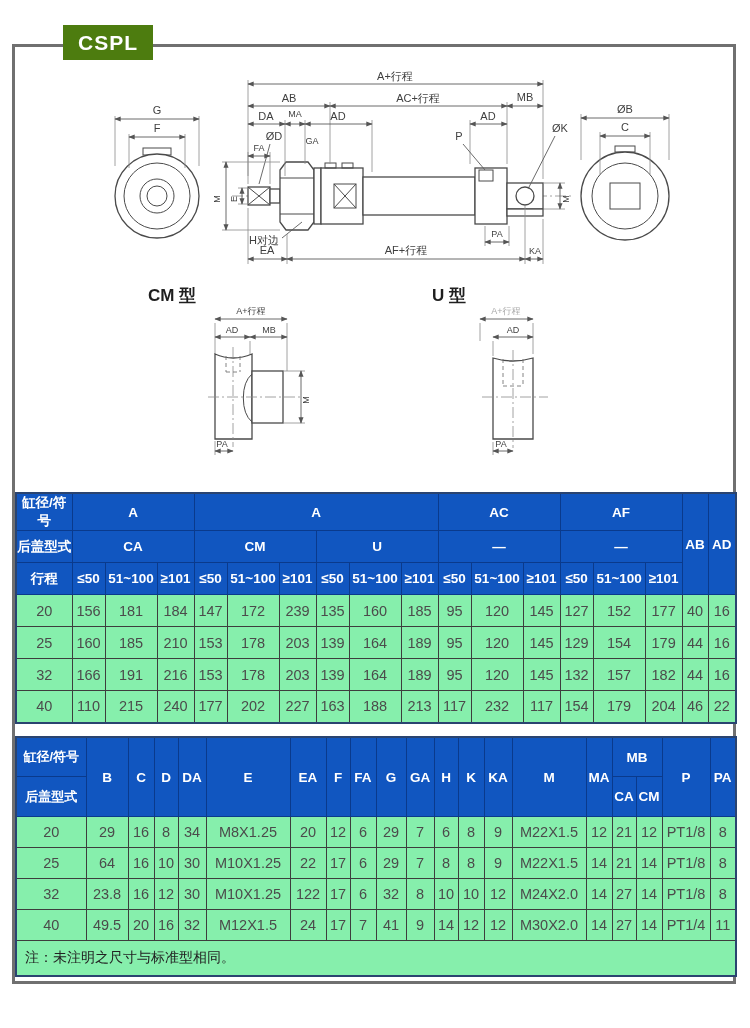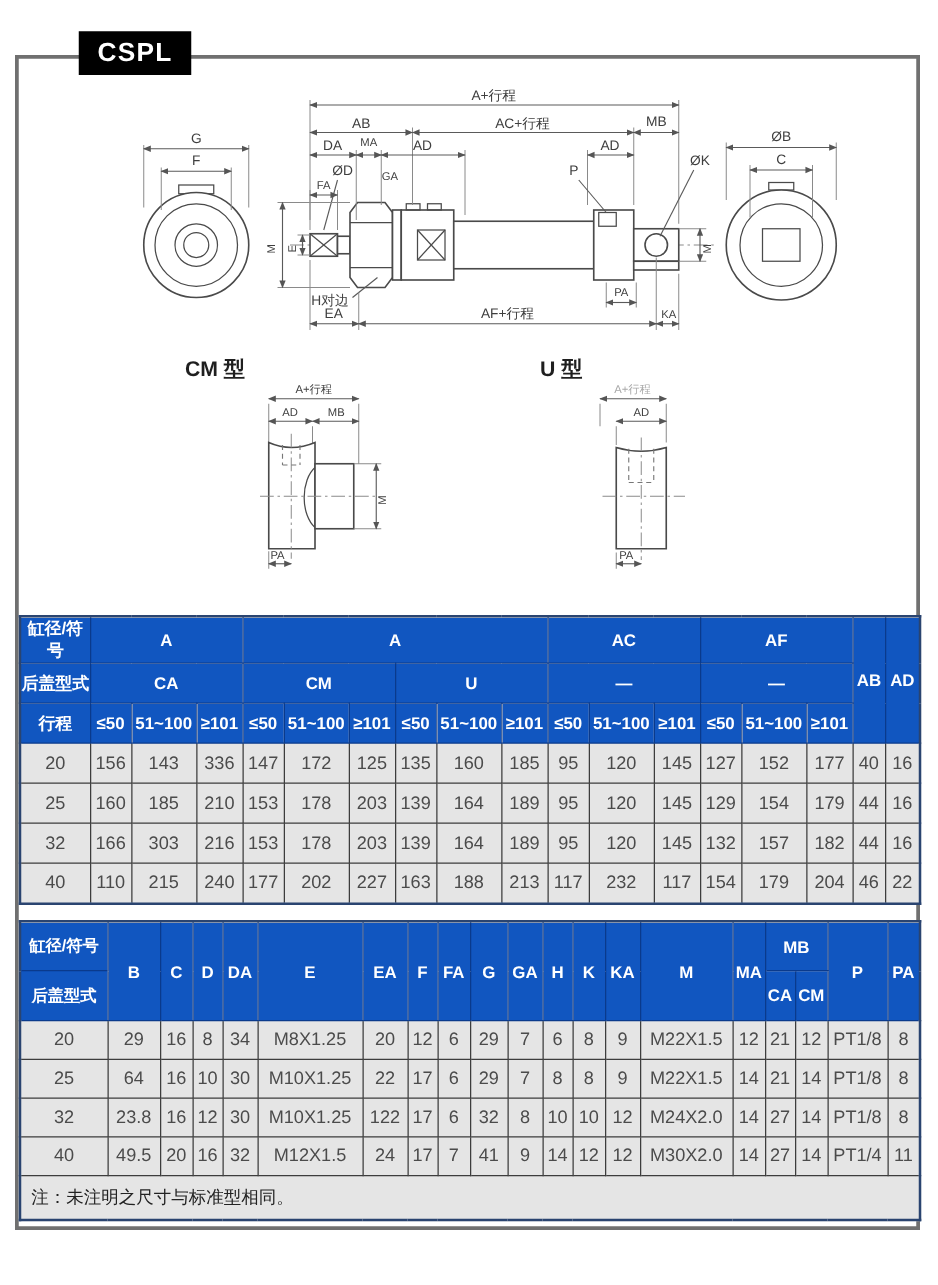--- a/index.html
+++ b/index.html
@@ -1,42 +1,42 @@
 <!DOCTYPE html>
 <html><head>
 <meta charset="utf-8">
 <style>
   html,body { margin:0; padding:0; background:#fff; }
   .page { position:relative; width:750px; height:1028px; background:#ffffff;
           font-family:"Liberation Sans", sans-serif; overflow:hidden; }
   .frame { position:absolute; left:12px; top:44px; width:718px; height:934px;
            border:3px solid #707070; }
   .badge { position:absolute; left:63px; top:25px; width:90px; height:35px;
-           background:#000000; color:#fff; display:flex; align-items:center;
+           background:#4d7c0f; color:#fff; display:flex; align-items:center;
            justify-content:center; font-size:21px; font-weight:bold;
            letter-spacing:1px; z-index:2; }
   svg.drawings { position:absolute; left:12px; top:56px; }
 
   
   .body-line { fill:#ffffff; stroke:#4a4a4a; stroke-width:1.3; }
   .thin  { fill:none; stroke:#4a4a4a; stroke-width:1; }
   .ext   { stroke:#8a8a8a; stroke-width:0.8; }
   .dim   { stroke:#5a5a5a; stroke-width:0.9; marker-start:url(#arr); marker-end:url(#arr); }
   .cl    { stroke:#8a8a8a; stroke-width:0.8; stroke-dasharray:11 3 2 3; fill:none; }
   .dash  { stroke:#777; stroke-width:0.9; stroke-dasharray:4 3; fill:none; }
   .lead  { stroke:#5a5a5a; stroke-width:0.9; fill:none; }
   text.dt { font-size:11px; fill:#3f3f3f; text-anchor:middle;
             font-family:"Liberation Sans", sans-serif; }
   text.small { font-size:9px; }
   text.faint { fill:#a9a9a9; }
   text.title { font-size:17px; fill:#1f1f1f; font-weight:bold; text-anchor:middle; }
 
   
   table { position:absolute; left:15px; border-collapse:collapse; table-layout:fixed;
-          background:#e5e5e5; border:2px solid #2a4470; }
+          background:#86efac; border:2px solid #2a4470; }
   #t1 { top:492px; width:720px; }
   #t2 { top:736px; width:720px; }
   th { background:#1156c0; color:#fff; border:1px solid #0a3a8c; font-weight:bold;
        font-size:13.5px; padding:0; text-align:center; overflow:hidden; }
   td { border:1px solid #3d3d3d; color:#4b4b4b; font-size:14.5px; text-align:center;
        padding:0; overflow:hidden; }
   #t1 thead tr { height:32px; }  #t1 tbody tr { height:32px; }
   #t2 thead tr { height:39px; }  #t2 tbody tr { height:31px; }
   th.split { padding:0; }
   th.split .split-top { height:38px; line-height:38px; border-bottom:1px solid #0a3a8c; font-size:13px; }
@@ -291,25 +291,25 @@
           <th>≥101</th>
           <th>≤50</th>
           <th>51~100</th>
           <th>≥101</th>
         </tr>
       </thead>
     <tbody>
         <tr>
           <td>20</td>
           <td>156</td>
-          <td>143</td>
-          <td>336</td>
+          <td>181</td>
+          <td>184</td>
           <td>147</td>
           <td>172</td>
-          <td>125</td>
+          <td>239</td>
           <td>135</td>
           <td>160</td>
           <td>185</td>
           <td>95</td>
           <td>120</td>
           <td>145</td>
           <td>127</td>
           <td>152</td>
           <td>177</td>
           <td>40</td>
@@ -331,21 +331,21 @@
           <td>145</td>
           <td>129</td>
           <td>154</td>
           <td>179</td>
           <td>44</td>
           <td>16</td>
         </tr>
         <tr>
           <td>32</td>
           <td>166</td>
-          <td>303</td>
+          <td>191</td>
           <td>216</td>
           <td>153</td>
           <td>178</td>
           <td>203</td>
           <td>139</td>
           <td>164</td>
           <td>189</td>
           <td>95</td>
           <td>120</td>
           <td>145</td>

